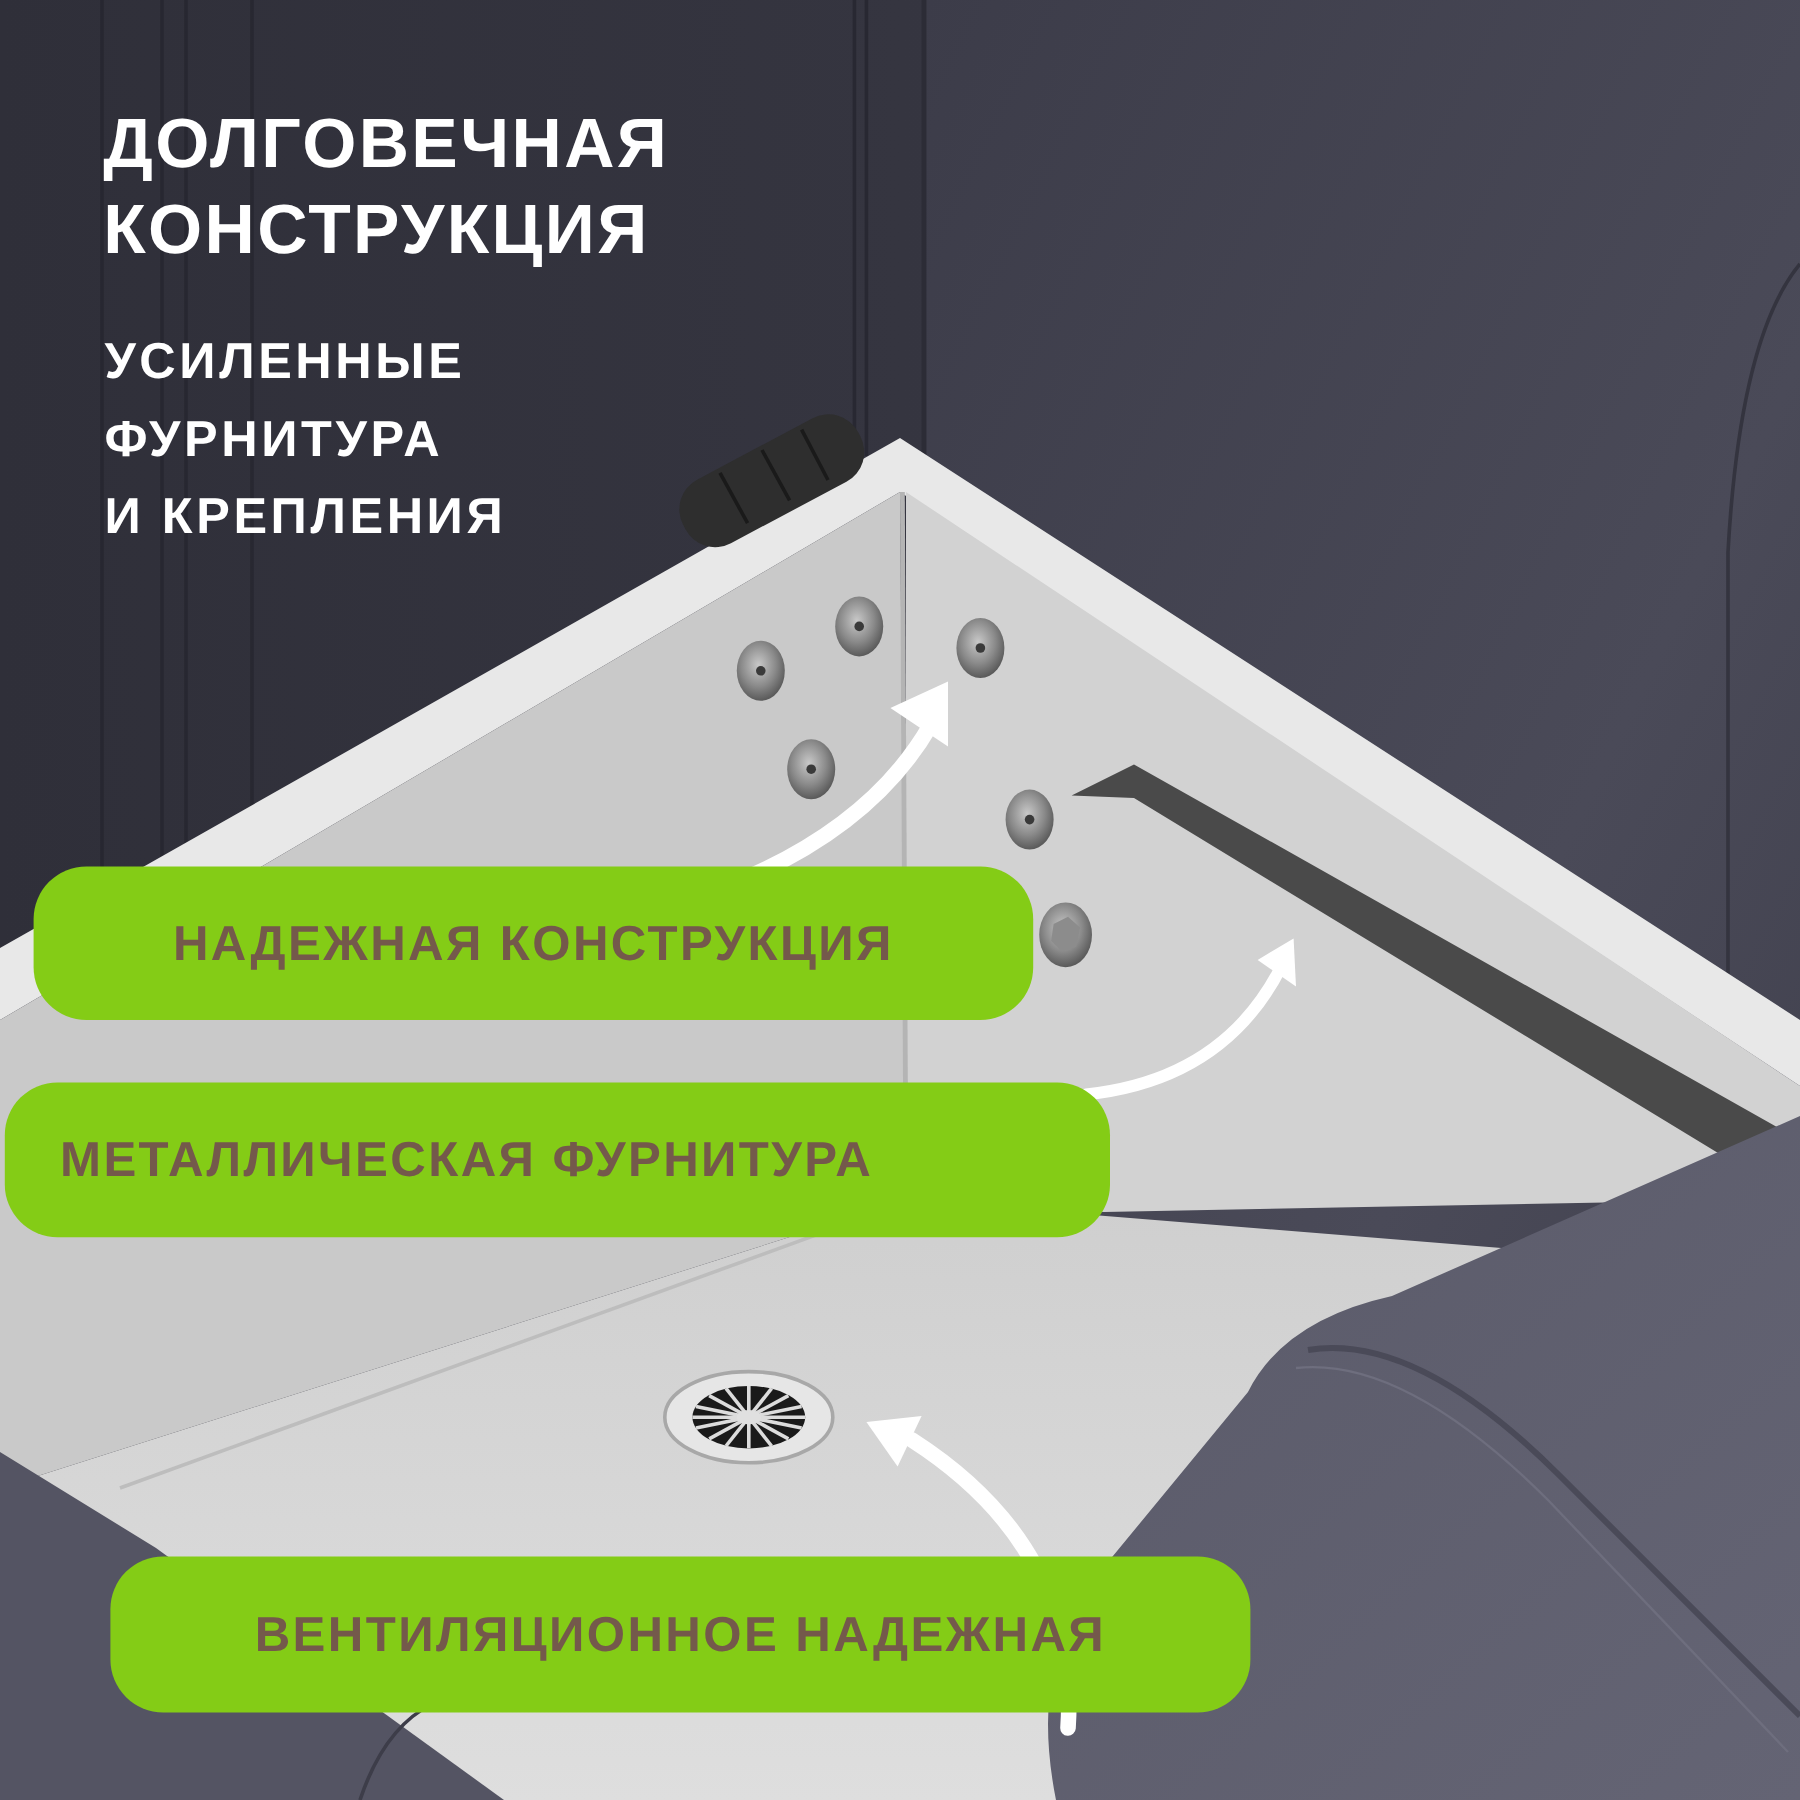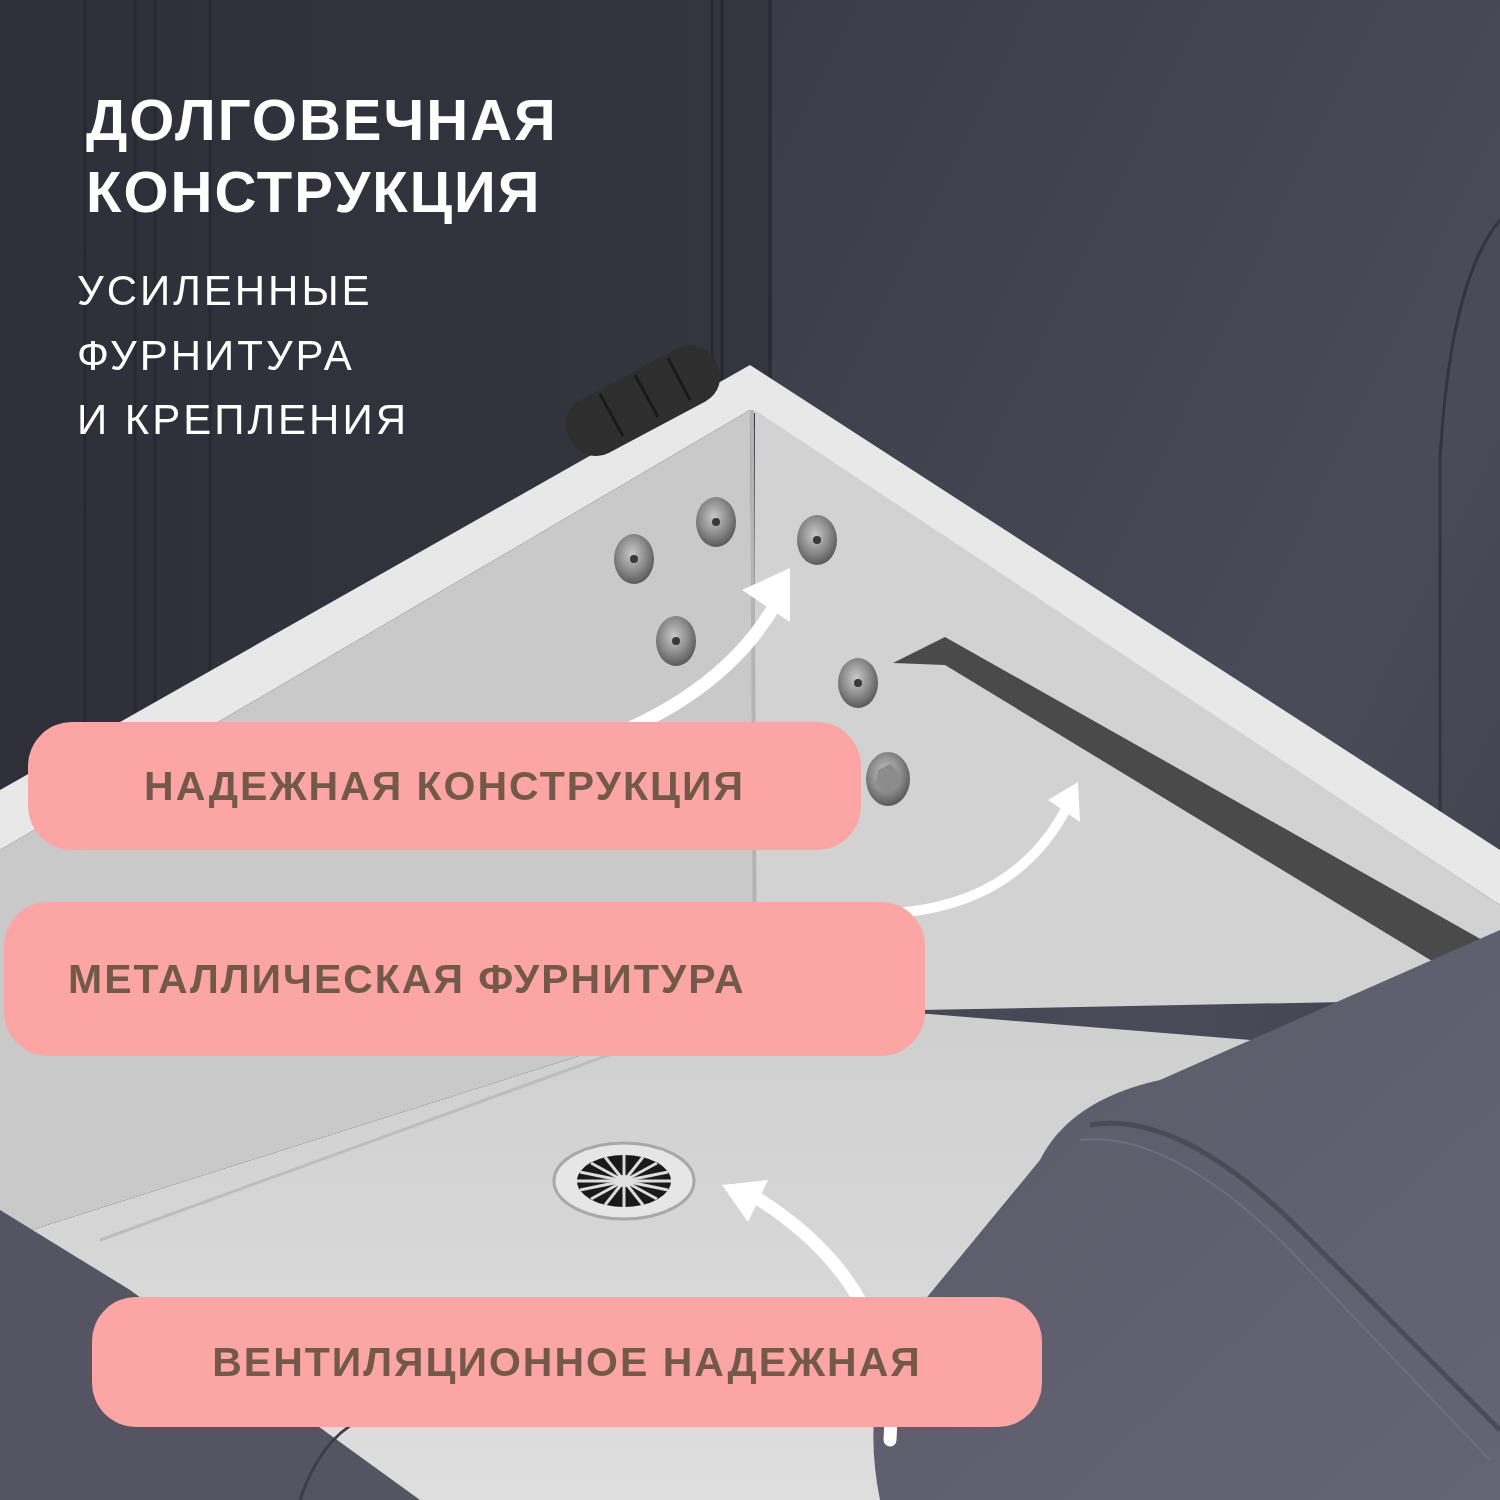--- a/index.html
+++ b/index.html
@@ -5,29 +5,29 @@
   html, body { margin: 0; padding: 0; }
   body { width: 1500px; height: 1500px; overflow: hidden; background: #3a3a46; }
   .stage { position: relative; width: 1500px; height: 1500px; overflow: hidden;
     font-family: "Liberation Sans", "DejaVu Sans", sans-serif; }
   svg.scene { position: absolute; left: 0; top: 0; width: 1500px; height: 1500px; }
   .title { position: absolute; left: 70px; top: 68px; color: #ffffff;
     font-size: 58px; line-height: 72px; font-weight: 700; letter-spacing: 2px;
     text-transform: uppercase; margin: 16px; }
   .title span { display: block; }
   .subtitle { position: absolute; left: 70px; top: 252px; color: #ffffff;
-    font-size: 42px; line-height: 64.5px; font-weight: 400; letter-spacing: 3px;
-    margin: 7px; }
+    font-size: 42px; line-height: 64.5px; font-weight: 700; letter-spacing: 3px;
+    margin: 17px; }
   .subtitle span { display: block; }
-  .callout { position: absolute; background: #fca5a5; border-radius: 44px;
+  .callout { position: absolute; background: #84cc16; border-radius: 44px;
     display: flex; align-items: center; justify-content: center;
     color: #74594b; font-weight: 700; font-size: 41px; letter-spacing: 2px;
     white-space: nowrap; }
   .c1 { left: 28px; top: 722px; width: 833px; height: 128px; }
-  .c2 { left: 4px; top: 902px; width: 921px; height: 154px; justify-content: flex-start; padding-left: 64px; box-sizing: border-box; }
+  .c2 { left: 4px; top: 902px; width: 921px; height: 129px; justify-content: flex-start; padding-left: 46px; box-sizing: border-box; }
   .c3 { left: 92px; top: 1297px; width: 950px; height: 130px; }
 </style>
 </head>
 <body>
 
 <div class="stage">
 
   <svg class="scene" viewBox="0 0 1500 1500">
     <defs>
       <linearGradient id="wallL" x1="0" y1="0" x2="1" y2="0">

